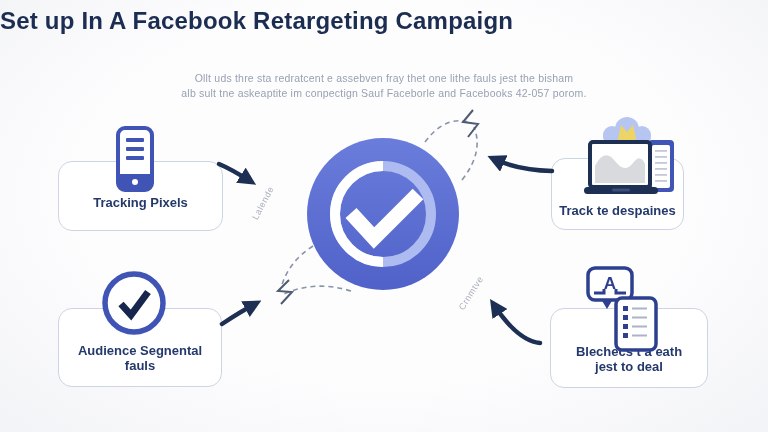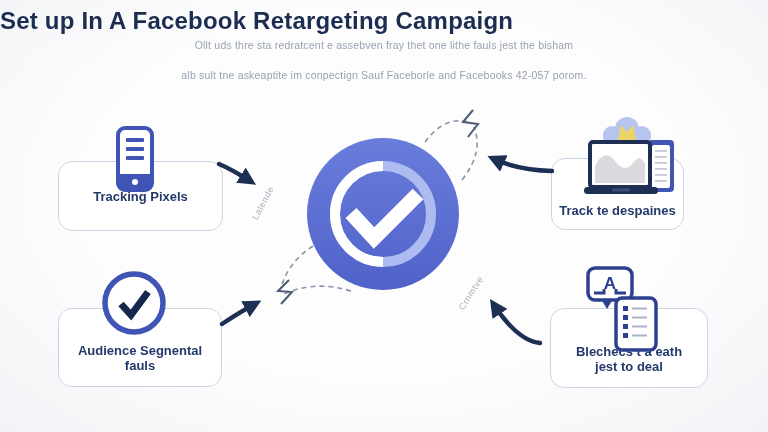--- a/index.html
+++ b/index.html
@@ -3,28 +3,28 @@
 <meta charset="utf-8">
 <style>
   html,body{margin:0;padding:0;background:#fff;}
   body{width:768px;height:432px;overflow:hidden;font-family:"Liberation Sans",sans-serif;}
   .stage{position:relative;width:768px;height:432px;
     background:radial-gradient(ellipse at 50% 45%, #fdfdfe 55%, #f2f3f6 100%);}
 
   .title{position:absolute;top:7px;left:0;width:768px;text-align:left;
     font-size:24px;font-weight:700;color:#1c2d52;letter-spacing:.2px;}
   .subtitle{position:absolute;left:0;width:768px;text-align:center;
-    color:#98a1b2;font-size:10.5px;letter-spacing:.2px;}
-  .sub1{top:39px}.sub2{top:69px}
+    color:#98a1b2;font-size:10.5px;letter-spacing:.2px;margin-top:33px;}
+  .sub1{top:39px}.sub2{top:54px}
 
   .node{position:absolute;box-sizing:border-box;background:#fff;
     border:1.5px solid #ccd5e3;border-radius:14px;z-index:2;
     display:flex;flex-direction:column;align-items:center;justify-content:flex-end;}
   .node .lbl{color:#24396b;font-weight:700;font-size:13px;line-height:15px;text-align:center;}
-  #node-tl{left:58px;top:161px;width:165px;height:70px;padding-bottom:26px;}
+  #node-tl{left:58px;top:161px;width:165px;height:70px;padding-bottom:20px;}
   #node-tr{left:551px;top:158px;width:133px;height:72px;padding-bottom:11px;}
   #node-bl{left:58px;top:308px;width:164px;height:79px;padding-bottom:13px;}
   #node-br{left:550px;top:308px;width:158px;height:80px;padding-bottom:13px;}
 
   .icon-wrap{position:absolute;z-index:5;line-height:0;}
   #icon-tablet{left:116px;top:126px;}
   #icon-check{left:101px;top:270px;}
   #icon-laptop{left:582px;top:112px;}
   #icon-chat{left:582px;top:262px;}
   #center-badge{left:306px;top:137px;z-index:3;position:absolute;line-height:0;}

